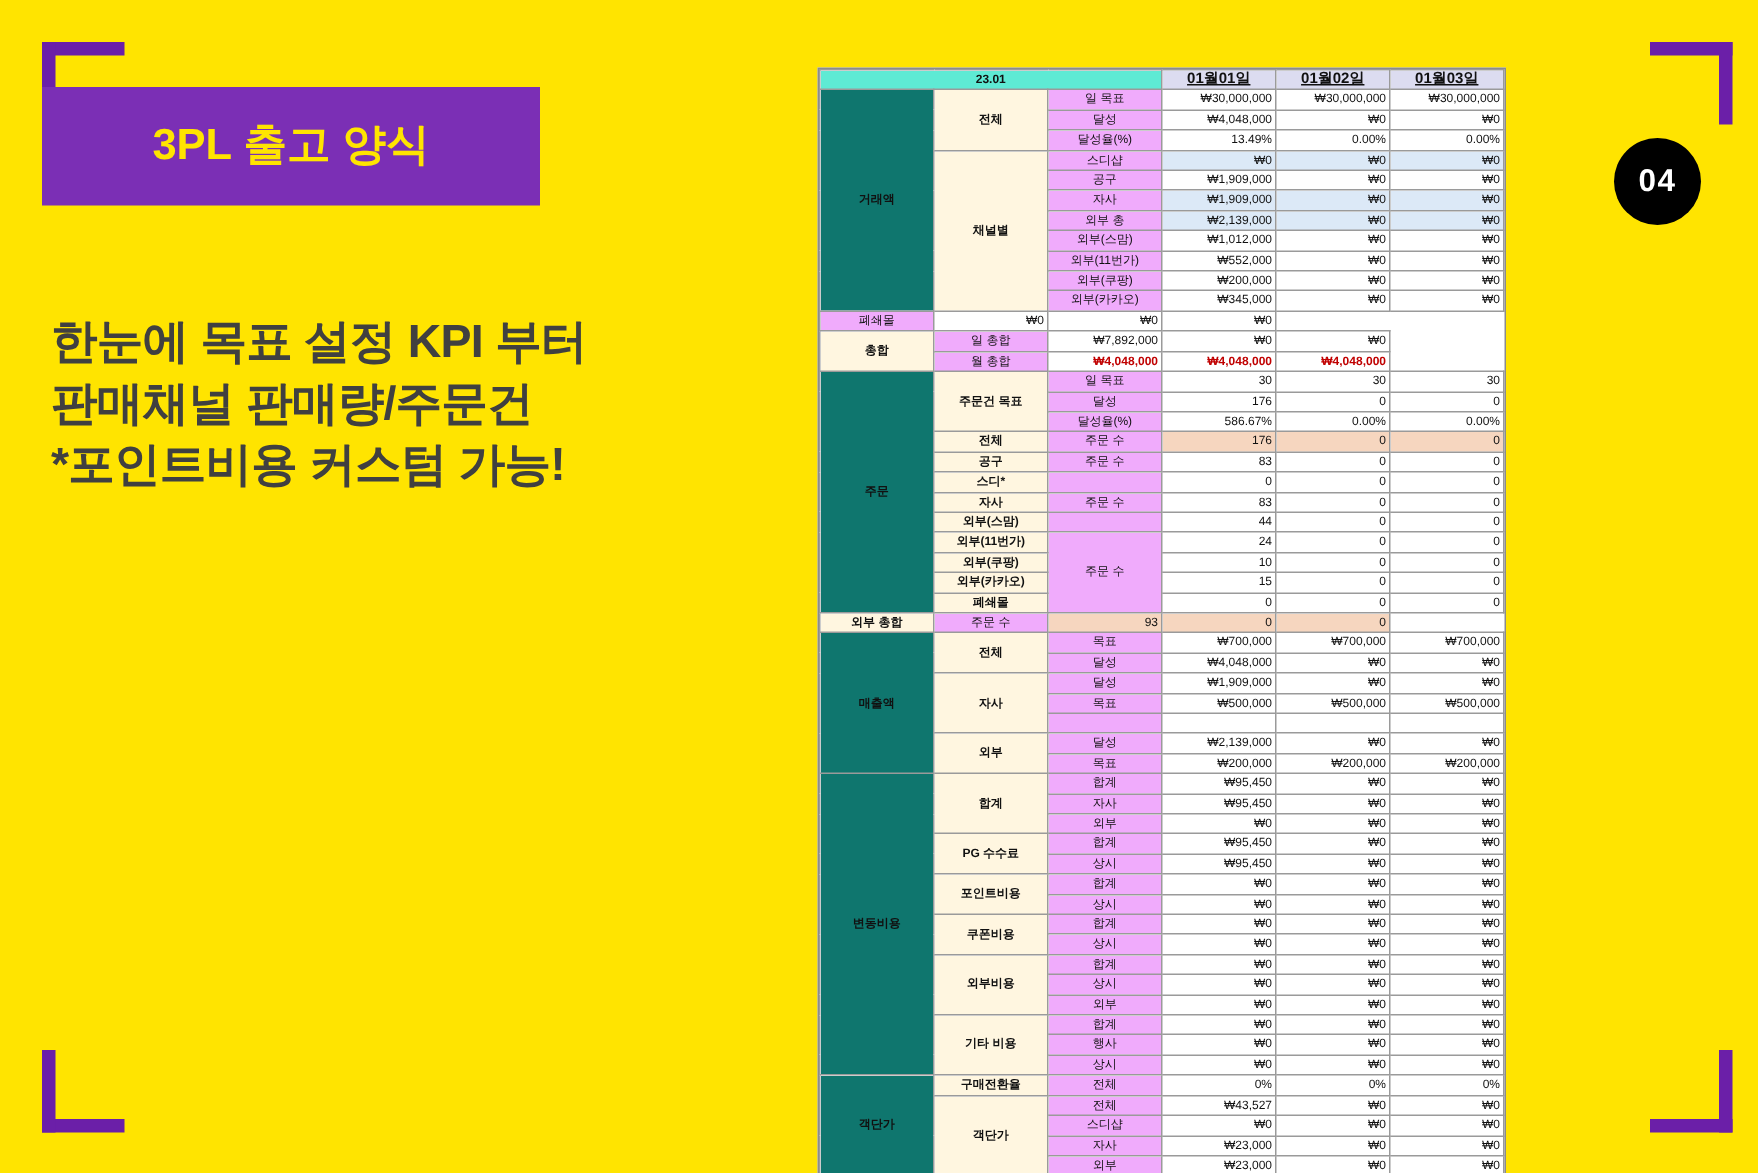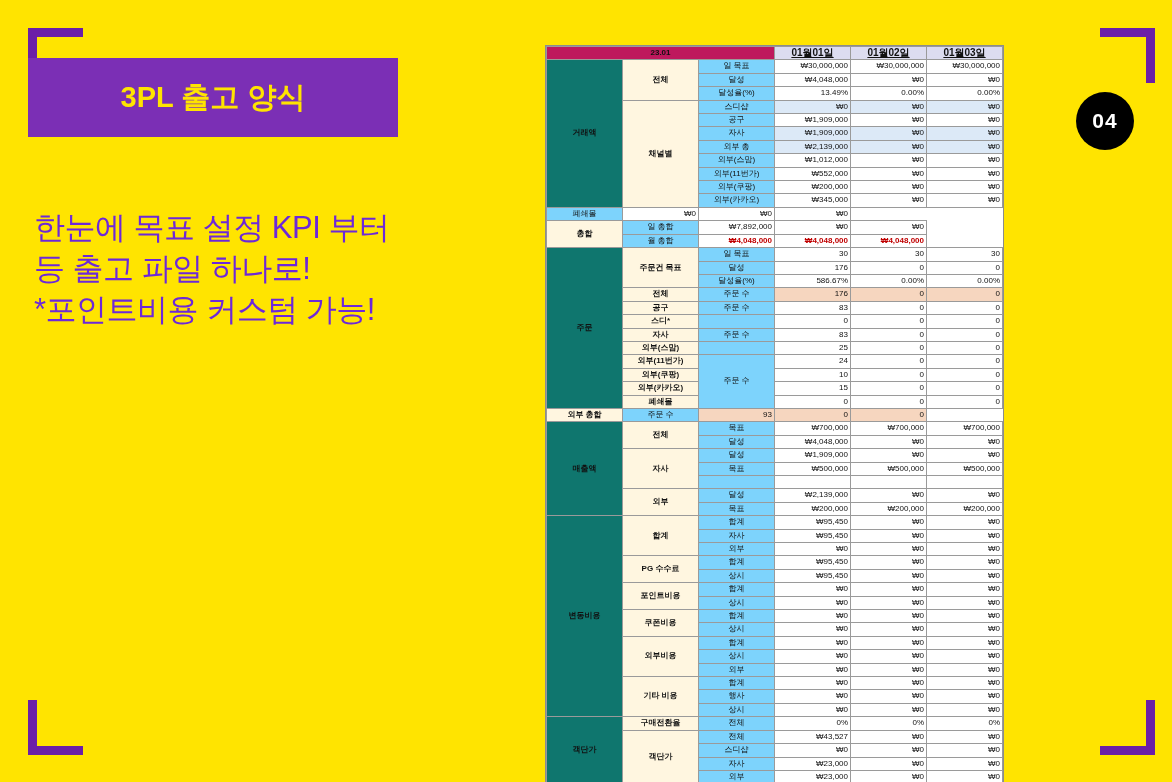--- a/index.html
+++ b/index.html
@@ -19,50 +19,50 @@
 
   
   .page-badge{
     position:absolute;left:1076px;top:92px;width:58px;height:58px;border-radius:50%;
     background:#000000;color:#fff;display:flex;align-items:center;justify-content:center;
     font-size:21px;font-weight:bold;letter-spacing:1px;text-align:right;
   }
 
   
   .title-box{
-    position:absolute;left:28px;top:58px;width:370px;height:79px;background:#7B2FB5;
+    position:absolute;left:28px;top:58px;width:332px;height:79px;background:#7B2FB5;
     display:flex;flex-direction:column;align-items:center;justify-content:center;
   }
   .title-box .line{color:#FFE400;font-size:29px;font-weight:bold;line-height:1.22;}
 
   .subtitle{
     position:absolute;left:34px;top:208px;width:480px;
-    color:#6d28d9;font-size:31px;font-weight:normal;line-height:1.32;letter-spacing:-0.5px;
+    color:#404040;font-size:31px;font-weight:bold;line-height:1.32;letter-spacing:-0.5px;
   }
   .subtitle div{white-space:nowrap;}
 
   
   .sheet{
     position:absolute;left:545px;top:45px;width:457px;
     background:#fff;border:1px solid #8c8c8c;
     font-size:8px;color:#111;
   }
   table.kpi{border-collapse:collapse;width:100%;table-layout:fixed;}
   table.kpi td{
     border:1px solid #9a9a9a;
     height:12.4px;line-height:12.4px;
     padding:0 2px;
     white-space:nowrap;overflow:hidden;
     font-size:8px;
   }
   .c-cat{width:44px;text-align:center;font-weight:bold;background:#0f766e;font-size:9px;}
   .c-sub{width:62px;text-align:center;font-weight:bold;background:#FFF6E0;font-size:8px;}
-  .c-item{width:70px;text-align:center;background:#7dd3fc;font-size:8px;}
+  .c-item{width:70px;text-align:center;background:#f0abfc;font-size:8px;}
   .c-val{text-align:right;padding-right:3px;font-size:8px;}
-  .hdr td{background:#be185d;font-weight:bold;text-align:center;height:15px;line-height:15px;font-size:10px;}
+  .hdr td{background:#5eead4;font-weight:bold;text-align:center;height:15px;line-height:15px;font-size:10px;}
   .hdr td.day{background:#DCDCF0;font-size:10px;text-decoration:underline;}
   .bold{font-weight:normal;}
   .blue{background:#DCE9F7;}
   .peach{background:#F6D6BF;}
   .redtxt{color:#C00000;font-weight:bold;}
   .thick-top td{border-top:2px solid #666;}
 </style>
 </head>
 <body>
 
@@ -72,21 +72,21 @@
 <div class="bracket br-br"></div>
 
 <div class="page-badge">04</div>
 
 <div class="title-box">
   <div class="line">3PL 출고 양식</div>
 </div>
 
 <div class="subtitle">
   <div>한눈에 목표 설정 KPI 부터</div>
-  <div>등 출고 파일 하나로!</div>
+  <div>판매채널 판매량/주문건</div>
   <div>*포인트비용 커스텀 가능!</div>
 </div>
 
 <div class="sheet">
   <table class="kpi">
     <tbody id="kpi-body">
         <tr class="hdr">
           <td colspan="3">23.01</td>
           <td class="day">01월01일</td>
           <td class="day">01월02일</td>
@@ -224,21 +224,21 @@
         <tr>
           <td class="c-sub" rowspan="1">자사</td>
           <td class="c-item">주문 수</td>
           <td class="c-val">83</td>
           <td class="c-val">0</td>
           <td class="c-val">0</td>
         </tr>
         <tr>
           <td class="c-sub" rowspan="1">외부(스맘)</td>
           <td class="c-item"></td>
-          <td class="c-val">25</td>
+          <td class="c-val">44</td>
           <td class="c-val">0</td>
           <td class="c-val">0</td>
         </tr>
         <tr>
           <td class="c-sub" rowspan="1">외부(11번가)</td>
           <td class="c-item" rowspan="4">주문 수</td>
           <td class="c-val">24</td>
           <td class="c-val">0</td>
           <td class="c-val">0</td>
         </tr>

